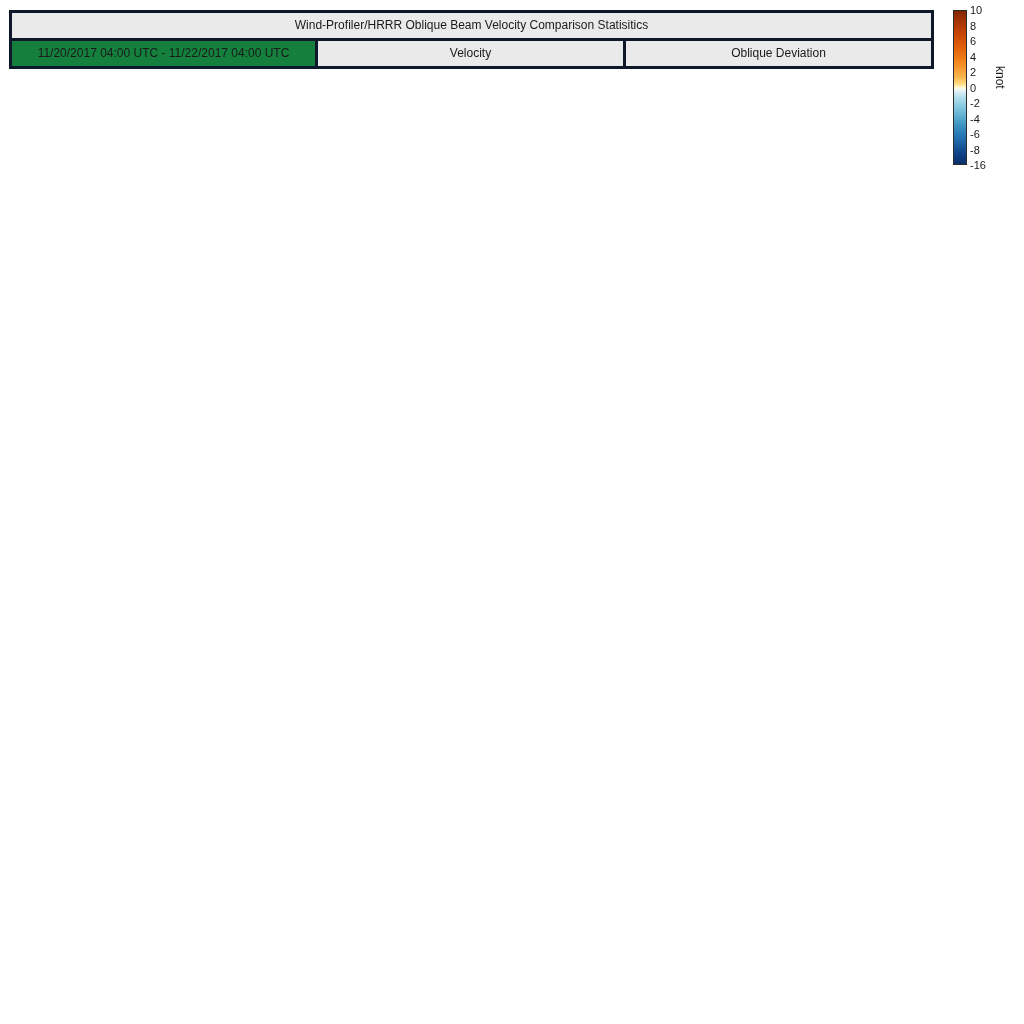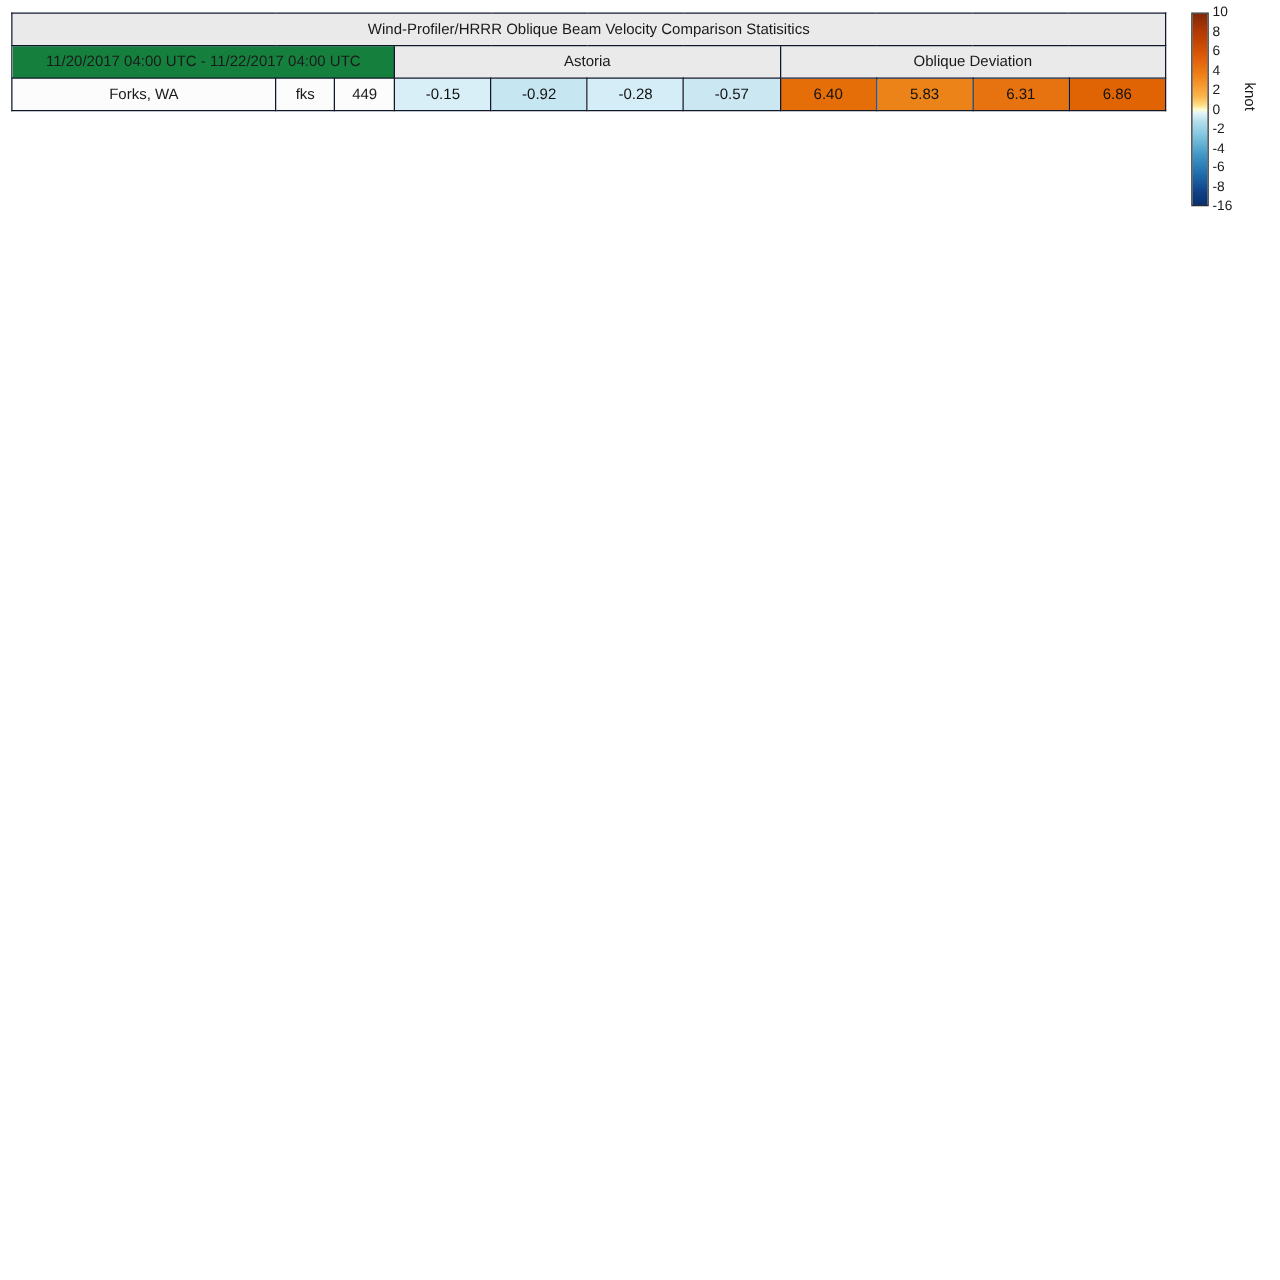--- a/index.html
+++ b/index.html
@@ -28,21 +28,21 @@
     top: 10px;
     width: 924px;
   }
   table.stats {
     border-collapse: collapse;
     table-layout: fixed;
     width: 924px;
     border: 1px solid #4d4d4d;
   }
   table.stats td {
-    border: 1px solid #0f172a;
+    border: 3px solid #0f172a;
     font-size: 12px;
     line-height: 1.1;
     text-align: center;
     vertical-align: middle;
     height: 25px;
     padding: 0 2px;
     white-space: nowrap;
     overflow: hidden;
   }
   td.hdr {
@@ -123,38 +123,25 @@
         <col style="width:77px">
         <col style="width:77px">
         <col style="width:77px">
       </colgroup>
       <tbody>
         <tr>
           <td class="hdr" colspan="11">Wind-Profiler/HRRR Oblique Beam Velocity Comparison Statisitics</td>
         </tr>
         <tr>
           <td class="hdr-left" colspan="3">11/20/2017 04:00 UTC - 11/22/2017 04:00 UTC</td>
-          <td class="hdr" colspan="4">Astoria</td>
+          <td class="hdr" colspan="4">Velocity</td>
           <td class="hdr" colspan="4">Oblique Deviation</td>
         </tr>
 
 
-        <tr>
-          <td class="datacell">Forks, WA</td>
-          <td class="datacell">fks</td>
-          <td class="datacell">449</td>
-          <td class="val" style="background-color: rgb(217, 239, 247);">-0.15</td>
-          <td class="val" style="background-color: rgb(198, 230, 241);">-0.92</td>
-          <td class="val" style="background-color: rgb(212, 237, 246);">-0.28</td>
-          <td class="val" style="background-color: rgb(203, 232, 242);">-0.57</td>
-          <td class="val" style="background-color: rgb(229, 110, 9);">6.40</td>
-          <td class="val" style="background-color: rgb(235, 131, 25);">5.83</td>
-          <td class="val" style="background-color: rgb(231, 115, 16);">6.31</td>
-          <td class="val" style="background-color: rgb(224, 100, 3);">6.86</td>
-        </tr>
       </tbody>
     </table>
   </div>
 
   <div id="colorbar-group">
     <div id="colorbar-bar" style="background: linear-gradient(rgb(127, 39, 4) 0%, rgb(163, 50, 7) 6%, rgb(194, 67, 2) 14%, rgb(226, 96, 10) 24%, rgb(242, 137, 30) 34%, rgb(251, 179, 74) 43%, rgb(253, 224, 138) 48%, rgb(255, 250, 210) 50%, rgb(228, 244, 250) 52%, rgb(183, 224, 238) 56%, rgb(126, 196, 222) 64%, rgb(63, 151, 196) 74%, rgb(31, 108, 173) 84%, rgb(15, 66, 135) 93%, rgb(8, 48, 107) 100%);"></div>
     <div id="colorbar-ticklabels">
         <div class="tick" style="top: 1px;">10</div>
         <div class="tick" style="top: 16.5px;">8</div>
         <div class="tick" style="top: 32px;">6</div>

